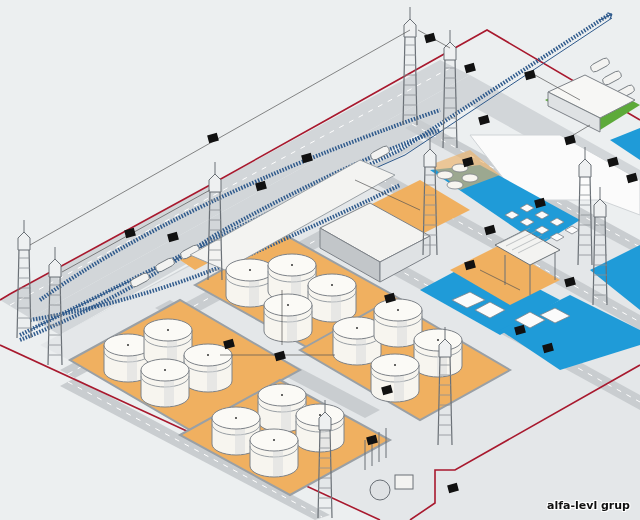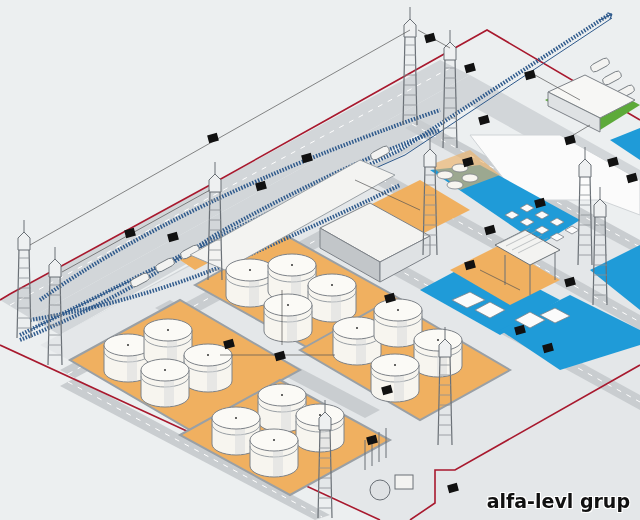--- a/index.html
+++ b/index.html
@@ -1,18 +1,18 @@
 <!DOCTYPE html>
 <html><head>
 <meta charset="utf-8">
 <style>
   html,body{margin:0;padding:0;}
   body{width:640px;height:520px;overflow:hidden;background:#eceff0;position:relative;font-family:"Liberation Sans",sans-serif;}
   #scene{position:absolute;left:0;top:0;width:640px;height:520px;}
-  .watermark{position:absolute;right:10px;bottom:8px;font-family:"DejaVu Sans",sans-serif;font-weight:bold;font-size:19px;color:#111;
+  .watermark{position:absolute;right:10px;bottom:8px;font-family:"DejaVu Sans",sans-serif;font-weight:bold;font-size:11px;color:#111;
     text-shadow:-1px -1px 0 #fff,1px -1px 0 #fff,-1px 1px 0 #fff,1px 1px 0 #fff,0 0 2px #fff;letter-spacing:0px;}
 </style>
 </head>
 <body>
 
 <svg id="scene" viewBox="0 0 640 520" xmlns="http://www.w3.org/2000/svg">
   <defs>
     <g id="tank">
       <path d="M-24,0 L-24,26 A24,11 0 0 0 24,26 L24,0" fill="#f7f5ef" stroke="#7d8288" stroke-width="1"></path>
       <path d="M-24,6 A24,11 0 0 0 24,6" fill="none" stroke="#9aa0a5" stroke-width="1"></path>

